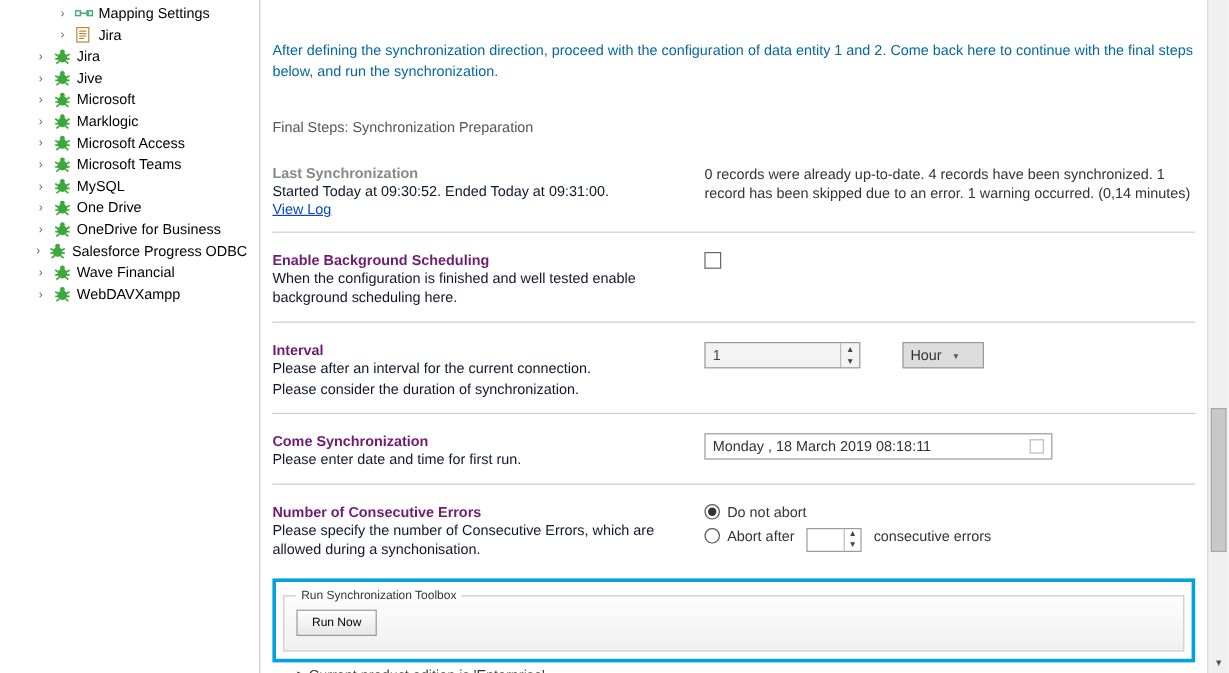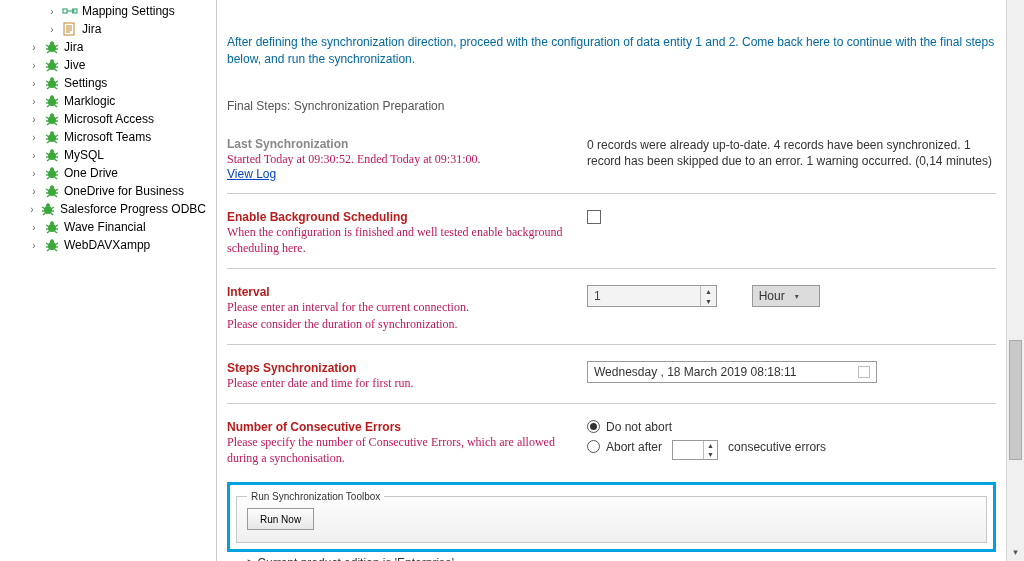--- a/index.html
+++ b/index.html
@@ -119,25 +119,24 @@
     flex: 0 0 360px;
     padding-right: 16px;
   }
   .right {
     flex: 1 1 auto;
   }
   .label-strong {
     font-weight: 600;
     color: #888;
   }
-  .label-strong.dark { color: #b91c1c; }
+  .label-strong.dark { color: #701a75; }
   .desc {
-    color: #be185d;
+    color: #0f172a;
     line-height: 1.35;
-    font-family: Liberation Serif, serif;
   }
   a.link {
     color: #0645c8;
     text-decoration: underline;
     cursor: pointer;
   }
   .stats {
     color: #333;
     line-height: 1.35;
   }
@@ -340,21 +339,21 @@
               <ellipse cx="8" cy="8" rx="4" ry="4" fill="#3ba83b"></ellipse>
               <circle cx="8" cy="3.2" r="2" fill="#3ba83b"></circle>
               <line x1="2" y1="5" x2="5" y2="7" stroke="#3ba83b" stroke-width="1.4"></line>
               <line x1="14" y1="5" x2="11" y2="7" stroke="#3ba83b" stroke-width="1.4"></line>
               <line x1="2" y1="9" x2="5" y2="9" stroke="#3ba83b" stroke-width="1.4"></line>
               <line x1="14" y1="9" x2="11" y2="9" stroke="#3ba83b" stroke-width="1.4"></line>
               <line x1="3" y1="13" x2="5.5" y2="11" stroke="#3ba83b" stroke-width="1.4"></line>
               <line x1="13" y1="13" x2="10.5" y2="11" stroke="#3ba83b" stroke-width="1.4"></line>
             </svg>
           </span>
-          <span class="label">Settings</span>
+          <span class="label">Microsoft</span>
         </div>
         <div class="tree-item">
           <span class="caret">›</span>
           <span class="bug-icon">
             <svg viewBox="0 0 16 14">
               <ellipse cx="8" cy="8" rx="4" ry="4" fill="#3ba83b"></ellipse>
               <circle cx="8" cy="3.2" r="2" fill="#3ba83b"></circle>
               <line x1="2" y1="5" x2="5" y2="7" stroke="#3ba83b" stroke-width="1.4"></line>
               <line x1="14" y1="5" x2="11" y2="7" stroke="#3ba83b" stroke-width="1.4"></line>
               <line x1="2" y1="9" x2="5" y2="9" stroke="#3ba83b" stroke-width="1.4"></line>
@@ -526,21 +525,21 @@
         <div class="right">
           <span class="cb"></span>
         </div>
       </div>
 
       <hr class="section-hr">
 
       <div class="row">
         <div class="left">
           <div class="label-strong dark">Interval</div>
-          <div class="desc">Please enter an interval for the current connection.</div>
+          <div class="desc">Please after an interval for the current connection.</div>
           <div class="desc">Please consider the duration of synchronization.</div>
         </div>
         <div class="right">
           <div class="number-input">
             <span class="val">1</span>
             <span class="spin">
                 <div>▲</div>
                 <div>▼</div>
               </span>
           </div>
@@ -549,26 +548,26 @@
             <span>Hour</span>
             <span class="dd">▾</span>
           </div>
         </div>
       </div>
 
       <hr class="section-hr">
 
       <div class="row">
         <div class="left">
-          <div class="label-strong dark">Steps Synchronization</div>
+          <div class="label-strong dark">Come Synchronization</div>
           <div class="desc">Please enter date and time for first run.</div>
         </div>
         <div class="right">
           <div class="date-input">
-            <span>Wednesday   , 18    March      2019 08:18:11</span>
+            <span>Monday   , 18    March      2019 08:18:11</span>
             <span class="cal"></span>
           </div>
         </div>
       </div>
 
       <hr class="section-hr">
 
       <div class="row">
         <div class="left">
           <div class="label-strong dark">Number of Consecutive Errors</div>

